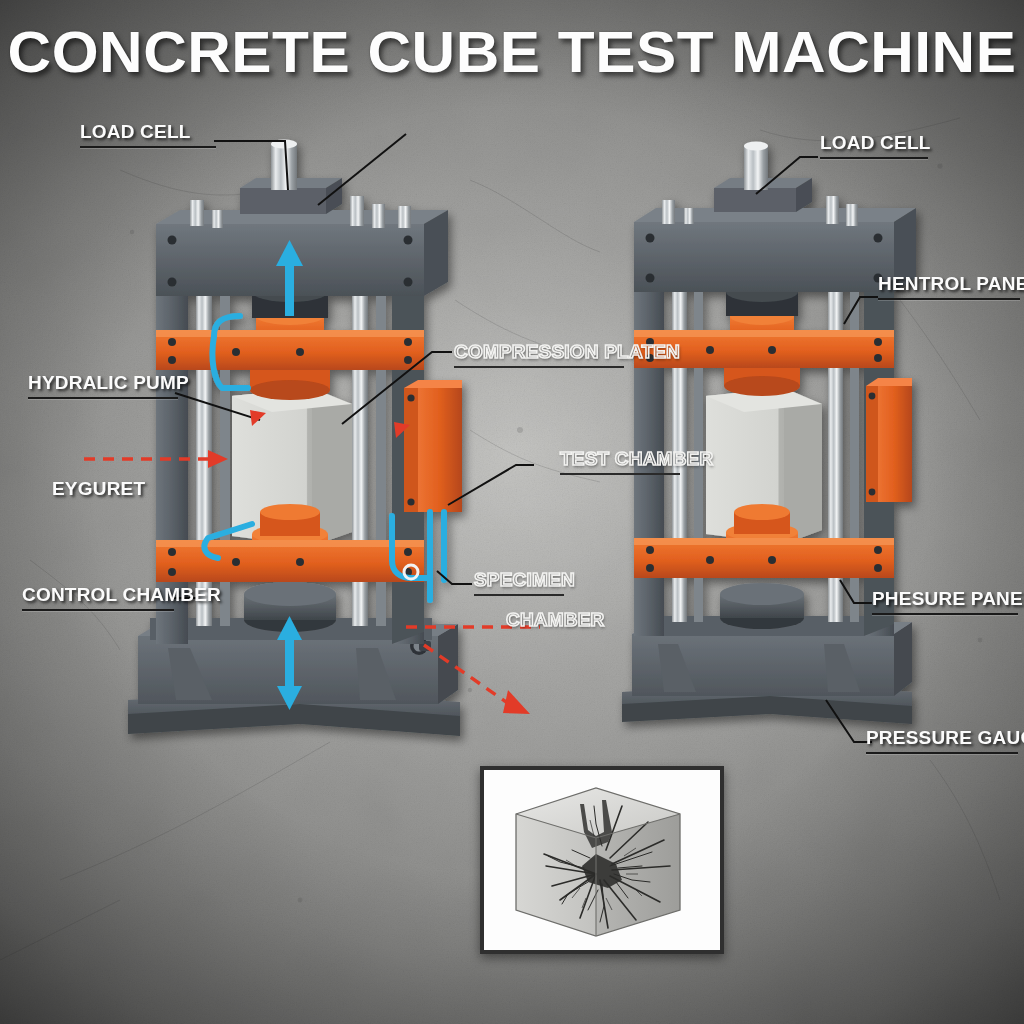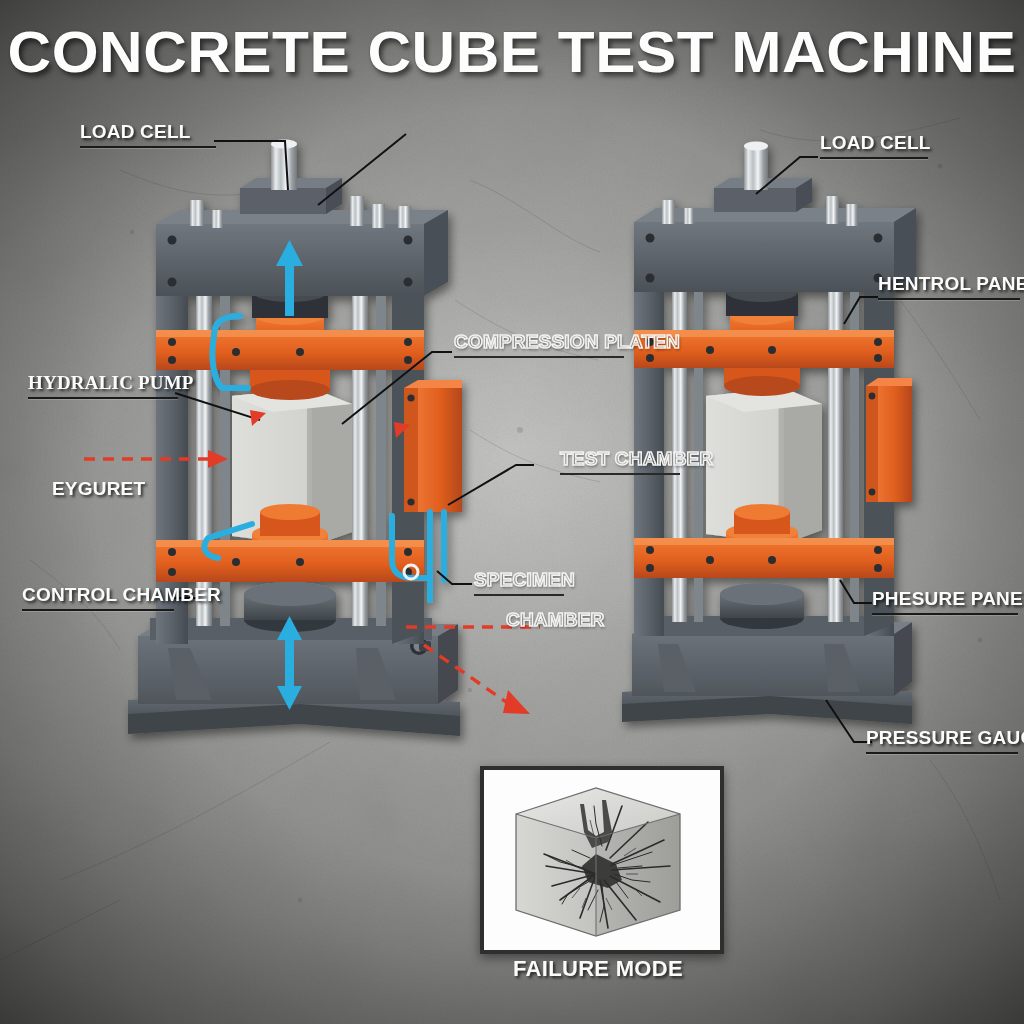--- a/index.html
+++ b/index.html
@@ -433,35 +433,35 @@
   </svg>
 
   <div class="title">CONCRETE CUBE TEST MACHINE</div>
 
   <div class="lbl solid leftal" style="left:80px;top:122px;width:136px;">
     <span class="tx">LOAD CELL</span>
     <span class="rule"></span>
   </div>
 
 
-  <div class="lbl solid leftal" style="left:28px;top:373px;width:150px;font-family:Liberation Serif, serif;">
+  <div class="lbl solid leftal" style="left:28px;top:373px;width:150px;">
     <span class="tx">HYDRALIC PUMP</span>
     <span class="rule"></span>
   </div>
 
   <div class="lbl solid leftal" style="left:52px;top:479px;">
     <span class="tx">EYGURET</span>
   </div>
 
   <div class="lbl solid leftal" style="left:22px;top:585px;width:152px;">
     <span class="tx">CONTROL CHAMBER</span>
     <span class="rule"></span>
   </div>
 
-  <div class="lbl outline leftal" style="left:454px;top:332px;width:170px;">
+  <div class="lbl outline leftal" style="left:454px;top:342px;width:170px;">
     <span class="tx">COMPRESSION PLATEN</span>
     <span class="rule"></span>
   </div>
 
   <div class="lbl outline leftal" style="left:560px;top:449px;width:120px;">
     <span class="tx">TEST CHAMBER</span>
     <span class="rule"></span>
   </div>
 
   <div class="lbl outline leftal" style="left:474px;top:570px;width:90px;">
@@ -552,15 +552,14 @@
         <path d="M140 86 L152 78"></path>
           <path d="M110 66 L106 50"></path>
         <path d="M150 118 L158 126"></path>
           <path d="M102 128 L98 138"></path>
       </g>
 
       <path d="M32 44 L112 18 L196 44 L196 140 L112 166 L32 140 Z" fill="none" stroke="#6e6e6b" stroke-width="1.3"></path>
       <path d="M32 44 L112 68 L196 44 M112 68 L112 166" fill="none" stroke="#6e6e6b" stroke-width="1.1"></path>
     </svg>
   </div>
-  <div class="inset-cap">FAILURE MODE</div>
 
 </div>
 
 </body></html>

